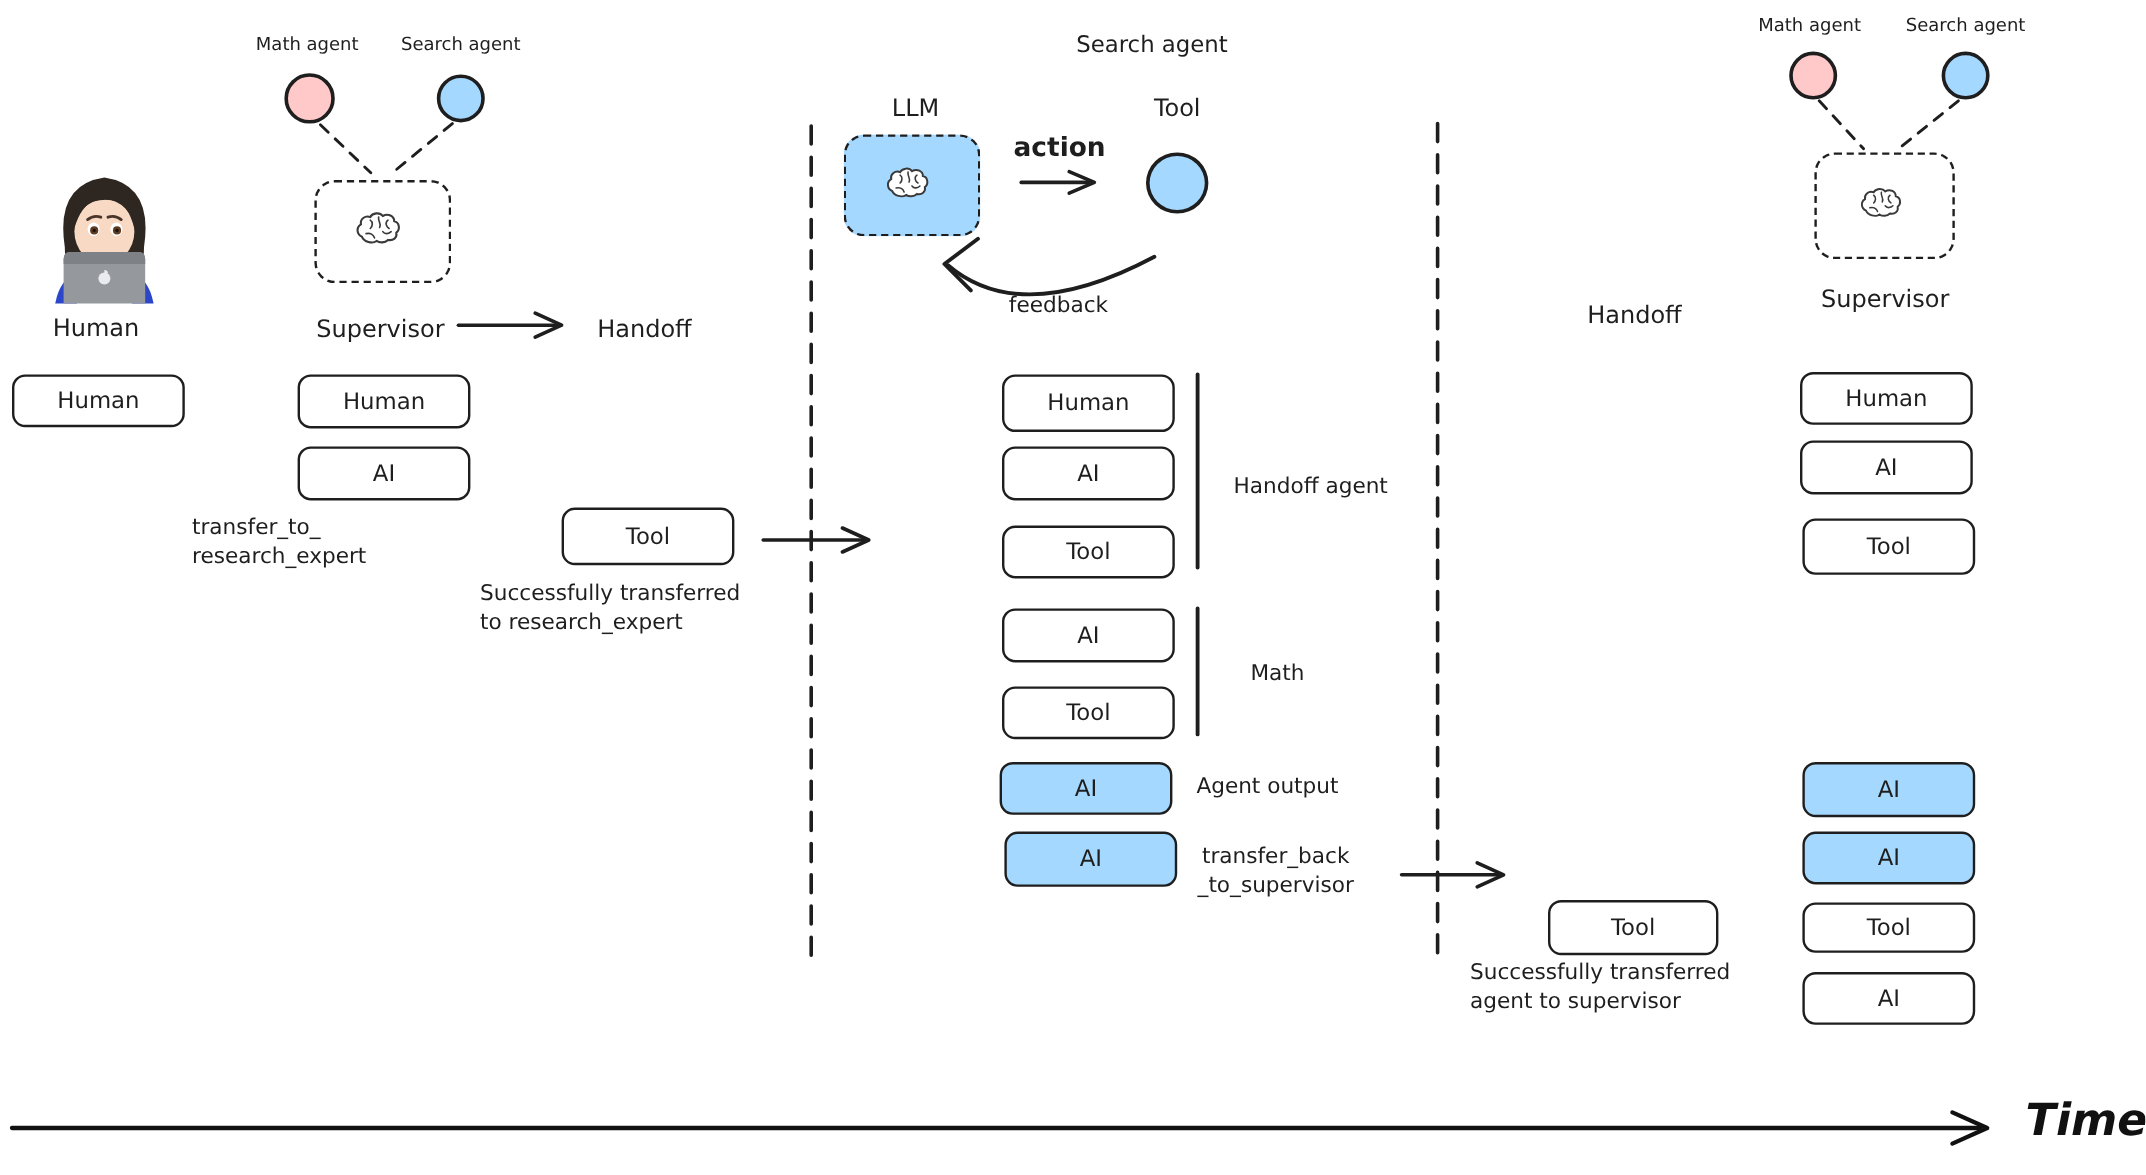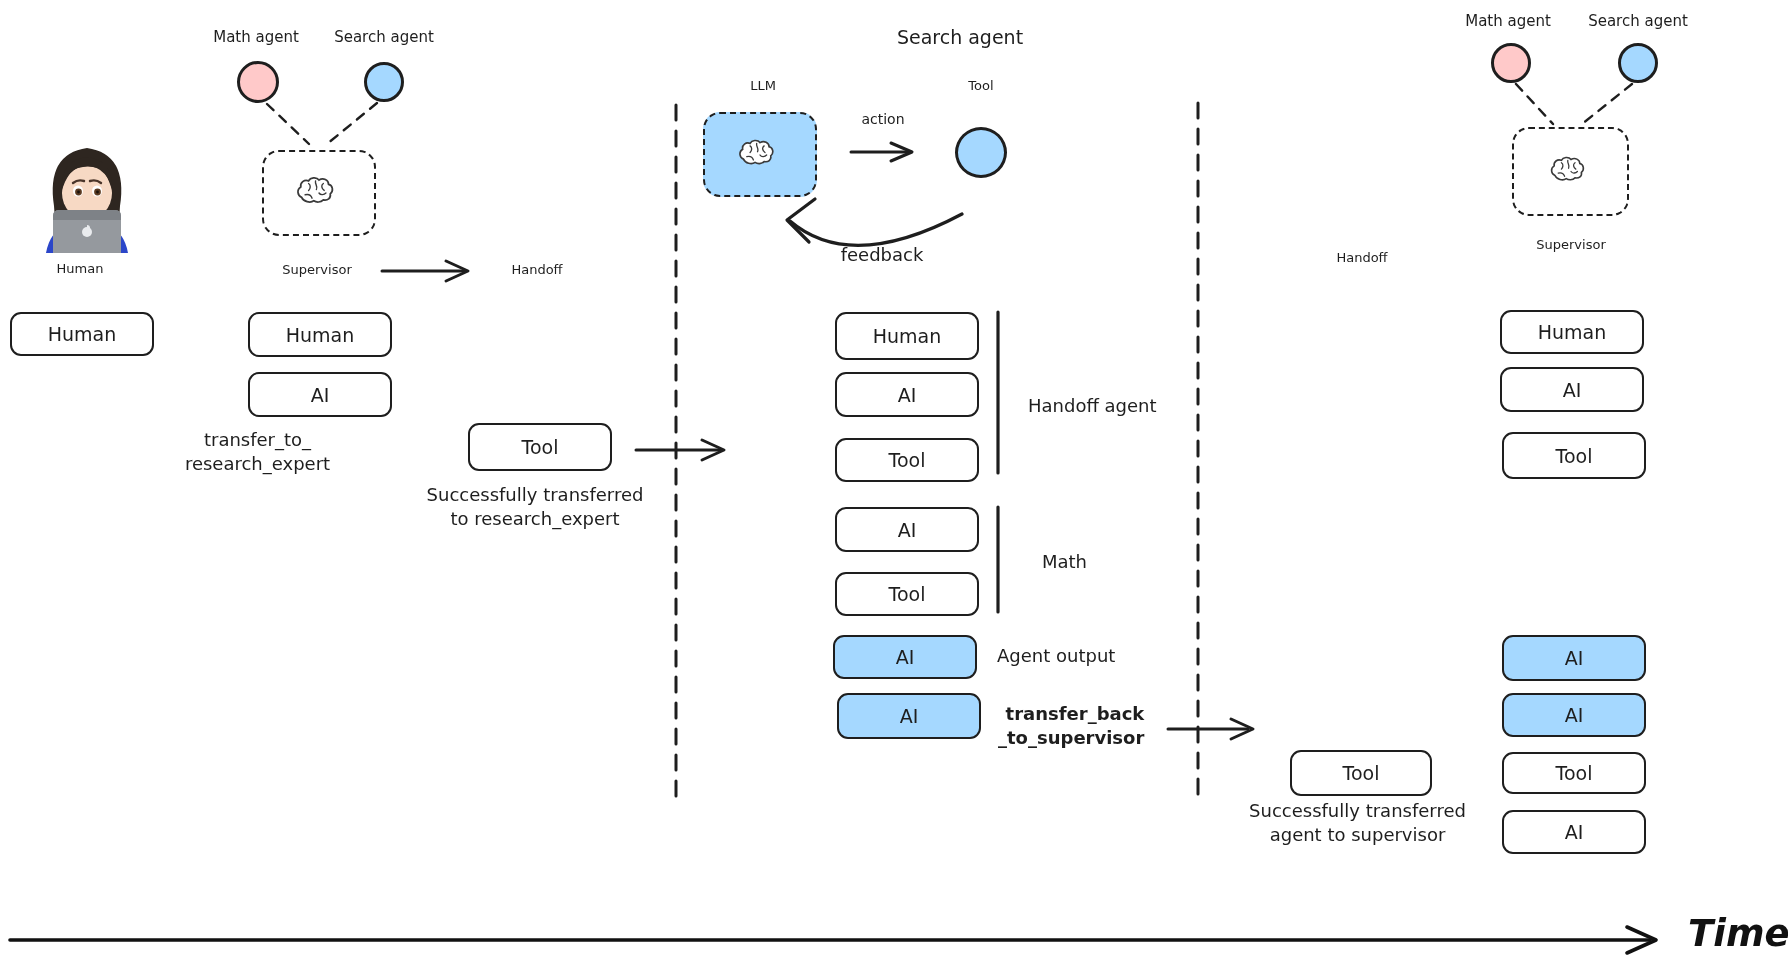--- a/index.html
+++ b/index.html
@@ -1,24 +1,24 @@
 <!DOCTYPE html>
 <html><head>
 <meta charset="utf-8">
 <style>
   html,body{margin:0;padding:0;background:#fff;}
   #canvas{
     position:relative;width:1788px;height:979px;background:#ffffff;
     font-family:"DejaVu Sans","Liberation Sans",sans-serif;color:#1e1e1e;overflow:hidden;
   }
   #connectors{position:absolute;left:0;top:0;width:1788px;height:979px;z-index:1;}
-  .lbl{position:absolute;z-index:3;white-space:nowrap;font-size:13px;color:#1e1e1e;}
+  .lbl{position:absolute;z-index:3;white-space:nowrap;font-size:20px;color:#1e1e1e;}
   .ctr{transform:translateX(-50%);text-align:center;}
-  .note{position:absolute;z-index:3;font-size:18px;line-height:1.32;color:#1e1e1e;text-align:center;}
-  .note.left{text-align:right;font-weight:bold;}
+  .note{position:absolute;z-index:3;font-size:18px;line-height:1.32;color:#1e1e1e;}
+  .note.left{text-align:center;}
   .box{
     position:absolute;z-index:2;width:140px;height:42px;background:#fff;
     border:2.6px solid #1e1e1e;border-radius:11px;
     display:flex;align-items:center;justify-content:center;
     font-size:19px;color:#1e1e1e;
   }
   .box.blue{background:#a5d8ff;}
   .circle{position:absolute;z-index:2;border:3px solid #1e1e1e;border-radius:50%;box-sizing:border-box;}
   .circle.pink{background:#ffc9c9;}
   .circle.blue{background:#a5d8ff;}
@@ -133,21 +133,21 @@
   <div class="lbl ctr" style="left:960px;top:26px;font-size:19px;">Search agent</div>
   <div class="lbl ctr" style="left:763px;top:78px;">LLM</div>
   <div class="lbl ctr" style="left:981px;top:78px;">Tool</div>
 
   <div class="supbox bluefill" style="left:703px;top:112px;width:110px;height:81px;">
     <svg viewBox="0 0 60 46" width="50" height="38">
       <path d="M10 28c-5-2-6-9-1-12-1-5 4-9 9-7 2-4 9-5 12-1 5-3 11 0 11 5 5 1 6 8 2 11 1 5-3 8-8 7-3 3-8 3-11 1-4 3-12 1-14-4z" fill="#fff" stroke="#3a3a3a" stroke-width="2"></path>
       <path d="M18 12c3 2 2 6 0 8 m8-11c-1 4 3 6 1 10 m8-7c-3 2-2 6 1 8 M14 25c4-1 7 1 8 4 m8-6c2 3 6 2 8 0" fill="none" stroke="#3a3a3a" stroke-width="1.6" stroke-linecap="round"></path>
     </svg>
   </div>
-  <div class="lbl ctr" style="left:883px;top:111px;font-size:14px;">action</div>
+  <div class="lbl ctr" style="left:883px;top:111px;font-size:22px;font-weight:bold;">action</div>
   <div class="circle blue" style="left:955px;top:127px;width:52px;height:51px;"></div>
   <div class="lbl ctr" style="left:882px;top:244px;font-size:18px;">feedback</div>
 
   <div class="box" style="left:835px;top:312px;height:44px;">Human</div>
   <div class="box" style="left:835px;top:372px;height:41px;">AI</div>
   <div class="box" style="left:835px;top:438px;height:40px;">Tool</div>
   <div class="lbl" style="left:1028px;top:395px;font-size:18px;">Handoff agent</div>
 
   <div class="box" style="left:835px;top:507px;height:41px;">AI</div>
   <div class="box" style="left:835px;top:572px;height:40px;">Tool</div>

